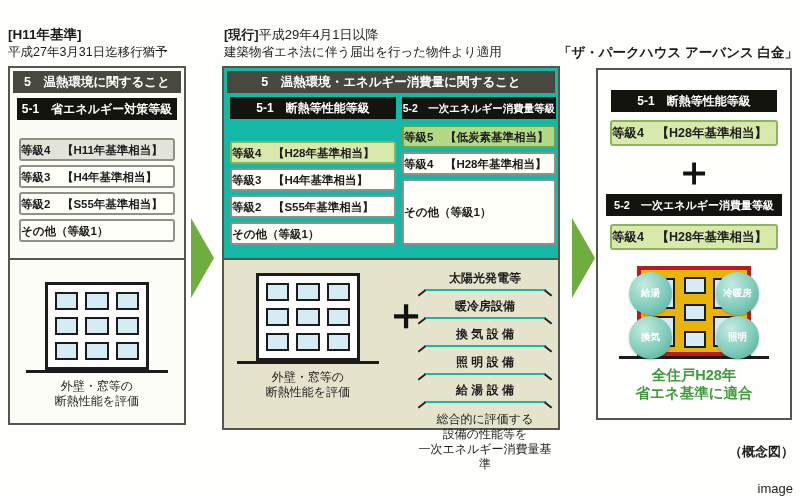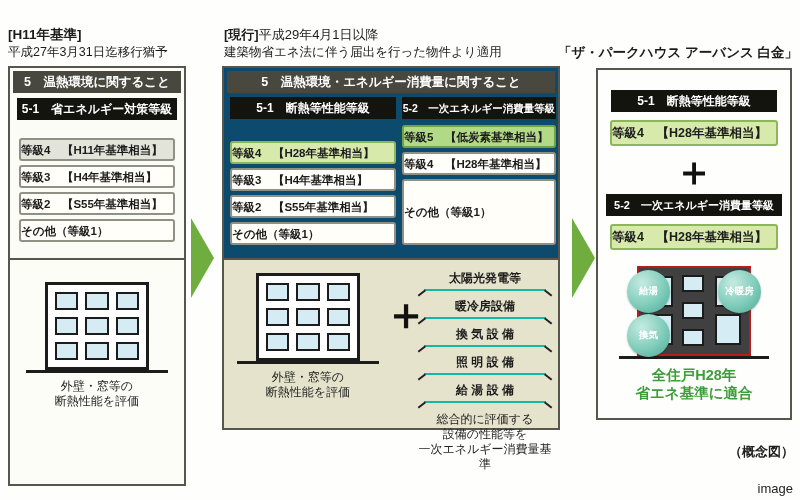--- a/index.html
+++ b/index.html
@@ -33,41 +33,41 @@
          text-align:center;padding:2px 4px 2px;margin:0 6px 5px;white-space:nowrap;}
   .equip::before{content:'';position:absolute;bottom:-2px;left:-7px;width:9px;height:2px;background:#222;
                  transform:rotate(-38deg);transform-origin:100% 100%;}
   .equip::after{content:'';position:absolute;bottom:-2px;right:-7px;width:9px;height:2px;background:#222;
                 transform:rotate(38deg);transform-origin:0% 100%;}
   .plus{font-weight:bold;color:#111;line-height:1;}
   
   .arrow{position:absolute;width:0;height:0;border-top:40px solid transparent;
          border-bottom:40px solid transparent;border-left:23px solid #6fae3e;}
   
-  .bldg2{position:relative;width:114px;height:90px;border:2px solid #b91c1c;background:#404040;box-sizing:border-box;}
+  .bldg2{position:relative;width:114px;height:90px;border:4px solid #b91c1c;background:#eab308;box-sizing:border-box;}
   .b2-win{position:absolute;border:2.5px solid #1c1c1c;background:#d6ecf4;box-sizing:border-box;}
   .b2-sm{width:22px;height:17px;left:43px;}
   .b2-tall{width:26px;height:31px;}
   .circle{position:absolute;width:43px;height:43px;border-radius:50%;
           background:radial-gradient(circle at 35% 30%, #c6ebe1 0%, #7fccba 55%, #4aa894 100%);
           display:flex;align-items:center;justify-content:center;color:#fff;font-weight:bold;font-size:9.5px;
           box-shadow:0 1px 2px rgba(0,0,0,.25);white-space:nowrap;}
   .green-cap{color:#3f9c3c;font-weight:bold;font-size:14.5px;line-height:18px;text-align:center;}
   .note{font-weight:bold;font-size:13px;}
   .watermark{font-size:13px;color:#222;}
 </style>
 </head>
 <body>
 
 <div class="stage">
 
   <div class="abs hdr-line b" style="left:8px;top:26px;font-size:13.5px;">[H11年基準]</div>
   <div class="abs hdr-line" style="left:8px;top:44px;">平成27年3月31日迄移行猶予</div>
 
-  <div class="panel" style="left:8px;top:66px;width:178px;height:420px;">
+  <div class="panel" style="left:8px;top:66px;width:178px;height:359px;">
     <div class="bar-gray">5　温熱環境に関すること</div>
     <div class="bar-black" style="margin:5px 7px 0;">5-1　省エネルギー対策等級</div>
     <div style="margin:18px 9px 0;">
       <div class="rowgrade gray">等級4　【H11年基準相当】</div>
       <div class="rowgrade">等級3　【H4年基準相当】</div>
       <div class="rowgrade">等級2　【S55年基準相当】</div>
       <div class="rowgrade">その他（等級1）</div>
     </div>
     <div class="abs" style="left:0;right:0;top:190px;bottom:0;border-top:2px solid #56564c;background:#fdfdf8;">
       <div class="bldg-wrap" style="padding-top:22px;">
@@ -91,21 +91,21 @@
     </div>
   </div>
 
   <div class="arrow" style="left:191px;top:218px;"></div>
 
   <div class="abs hdr-line" style="left:224px;top:26px;font-size:13px;">
     <span class="b">[現行]</span><span>平成29年4月1日以降</span>
   </div>
   <div class="abs hdr-line" style="left:224px;top:44px;">建築物省エネ法に伴う届出を行った物件より適用</div>
 
-  <div class="panel" style="left:222px;top:66px;width:338px;height:364px;background:#0c4a6e;">
+  <div class="panel" style="left:222px;top:66px;width:338px;height:364px;background:#14b8a6;">
     <div class="bar-gray">5　温熱環境・エネルギー消費量に関すること</div>
 
     <div class="abs" style="left:6px;top:29px;width:166px;">
       <div class="bar-black">5-1　断熱等性能等級</div>
       <div style="margin-top:22px;">
         <div class="rowgrade green">等級4　【H28年基準相当】</div>
         <div class="rowgrade">等級3　【H4年基準相当】</div>
         <div class="rowgrade">等級2　【S55年基準相当】</div>
         <div class="rowgrade">その他（等級1）</div>
       </div>
@@ -181,20 +181,23 @@
         <div class="b2-win b2-tall" style="right:8px;top:46px;"></div>
         <div class="circle" style="left:-12px;top:2px;">
             <span>給湯</span>
           </div>
         <div class="circle" style="right:-12px;top:2px;">
             <span>冷暖房</span>
           </div>
         <div class="circle" style="left:-12px;top:46px;">
             <span>換気</span>
           </div>
+        <div class="circle" style="right:-12px;top:46px;">
+            <span>照明</span>
+          </div>
       </div>
       <div class="ground" style="width:150px;"></div>
     </div>
 
     <div class="green-cap" style="margin-top:7px;">
       <div>全住戸H28年</div>
       <div>省エネ基準に適合</div>
     </div>
   </div>
 

